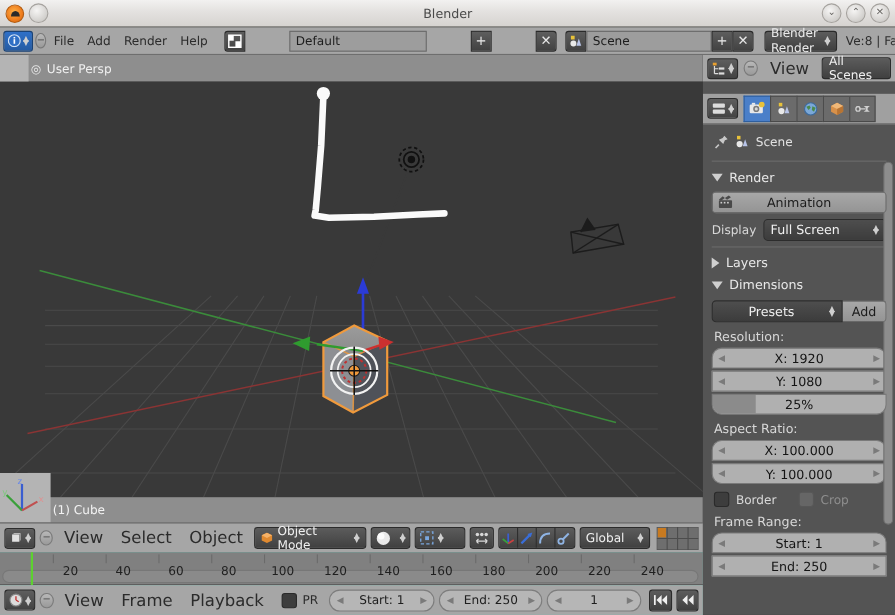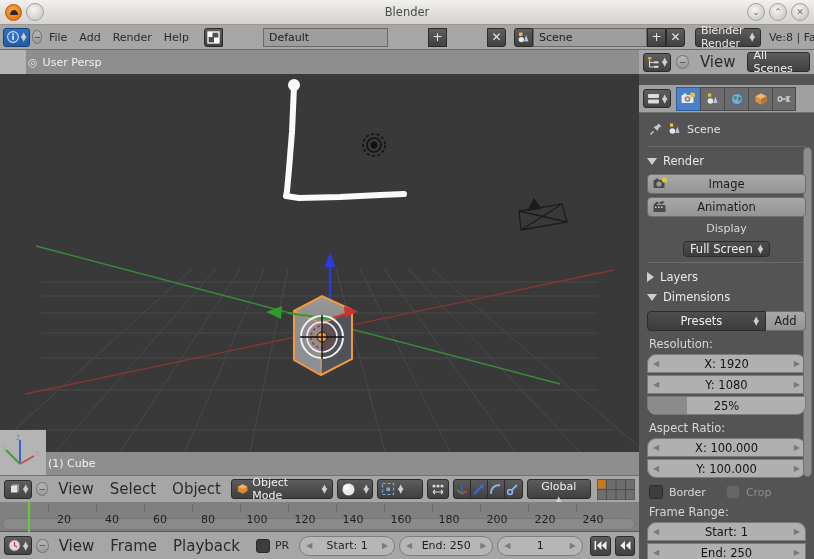--- a/index.html
+++ b/index.html
@@ -184,21 +184,21 @@
   .panel-head{ display:flex;align-items:center;gap:6px;font-size:11.5px;color:#e8e8e8;padding:3px 0;}
   .tri{ width:0;height:0;}
   .tri.down{ border-left:5px solid transparent;border-right:5px solid transparent;border-top:7px solid #cfcfcf;}
   .tri.right{ border-top:5px solid transparent;border-bottom:5px solid transparent;border-left:7px solid #cfcfcf;}
   .btn-wide{
     height:20px;border-radius:4px;background:linear-gradient(to bottom,#a8a8a8,#949494);
     border:1px solid #6d6d6d;display:flex;align-items:center;justify-content:center;
     color:#1c1c1c;font-size:11.5px;margin:3px 0;position:relative;
   }
   .btn-wide .lic{ position:absolute;left:5px;top:2px; }
-  .row{ display:flex;align-items:center;gap:6px;margin:5px 0;flex-direction:column;}
+  .row{ display:flex;align-items:center;gap:6px;margin:5px 0;}
   .lbl{ font-size:11px;color:#d8d8d8;}
   .ddark{
     height:20px;border-radius:4px;background:linear-gradient(to bottom,#4e4e4e,#3c3c3c);
     border:1px solid #2c2c2c;display:flex;align-items:center;justify-content:space-between;
     padding:0 6px;color:#efefef;font-size:11.5px;gap:5px;
   }
   .sec-label{ font-size:11.5px;color:#d8d8d8;margin:6px 0 3px 2px;}
   .numrow{
     height:19px;background:#b0b0b0;border:1px solid #7a7a7a;
     display:flex;align-items:center;justify-content:space-between;padding:0 5px;
@@ -490,21 +490,21 @@
         </svg>
       </div>
       <div style="border-right:none;">
         <svg width="14" height="14" viewBox="0 0 14 14">
           <circle cx="4" cy="10" r="2.4" fill="none" stroke="#8fb4e4" stroke-width="1.6"></circle>
           <path d="M5.8 8.2 L11 3" stroke="#8fb4e4" stroke-width="1.8"></path>
         </svg>
       </div>
     </div>
 
-    <div class="modebtn" style="width:76px;justify-content:space-between;flex-direction:column;">
+    <div class="modebtn" style="width:76px;justify-content:space-between;">
       <span>Global</span>
       <span class="spin-arrows">
           <span>▲</span>
           <span>▼</span>
         </span>
     </div>
 
     <div style="margin-left:2px;">
       <svg width="38" height="21" viewBox="0 0 38 21">
         <rect x="0" y="0" width="38" height="21" fill="#6e6e6e" stroke="#4c4c4c"></rect>
@@ -688,31 +688,20 @@
         <span>Scene</span>
       </div>
 
       <div class="divider"></div>
 
       <div class="panel-head">
         <span class="tri down"></span>
         <span>Render</span>
       </div>
 
-      <div class="btn-wide">
-        <span class="lic">
-          <svg width="15" height="14" viewBox="0 0 15 14">
-            <rect x="0.5" y="3" width="11" height="8" rx="1.2" fill="#4a4a4a"></rect>
-            <rect x="2.5" y="1.5" width="3" height="1.8" fill="#4a4a4a"></rect>
-            <circle cx="6" cy="7" r="2.6" fill="#9a9a9a"></circle>
-            <circle cx="11.5" cy="3" r="2.6" fill="#e8c23a"></circle>
-          </svg>
-        </span>
-        <span>Image</span>
-      </div>
 
       <div class="btn-wide">
         <span class="lic">
           <svg width="16" height="14" viewBox="0 0 16 14">
             <rect x="0.5" y="5" width="12" height="7" rx="0.8" fill="#4a4a4a"></rect>
             <path d="M0.5 4.5 L4 1.5 L6 3 L2.5 5.5 Z" fill="#4a4a4a"></path>
             <path d="M6 3 L9.5 0.8 L11.5 2.4 L8 4.6 Z" fill="#4a4a4a"></path>
             <rect x="2" y="6.5" width="1.5" height="1.5" fill="#cfcfcf"></rect>
             <rect x="5" y="6.5" width="1.5" height="1.5" fill="#cfcfcf"></rect>
             <rect x="8" y="6.5" width="1.5" height="1.5" fill="#cfcfcf"></rect>

